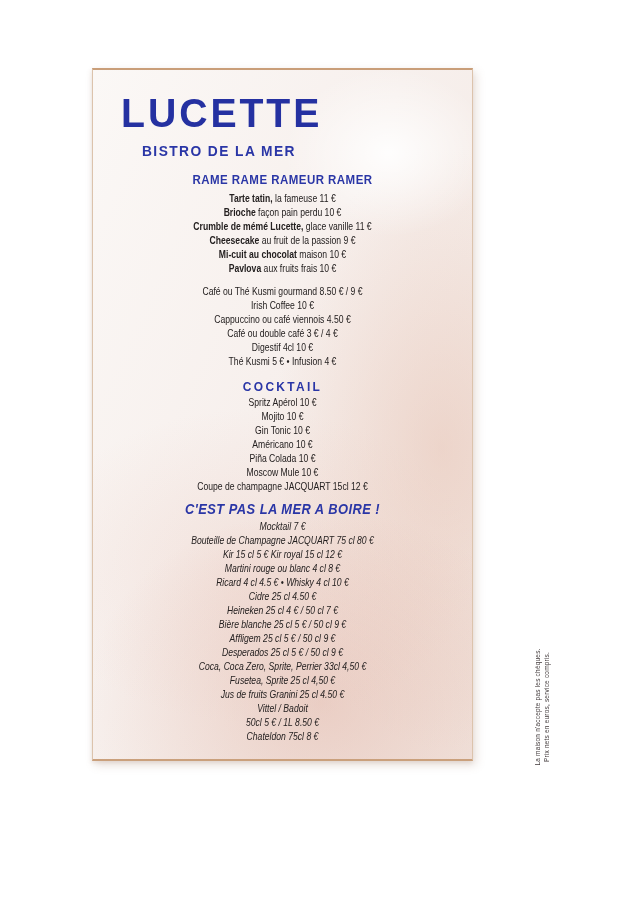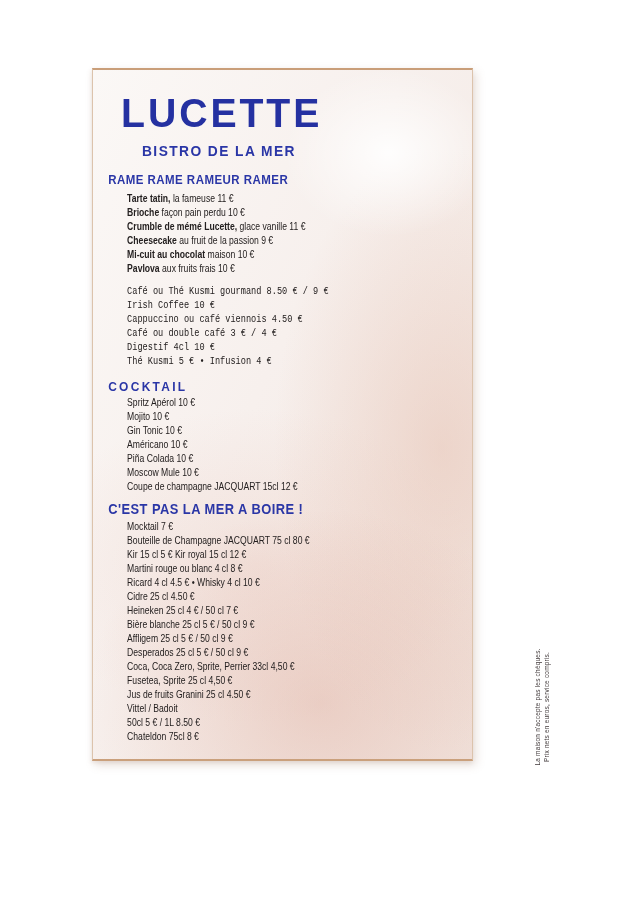--- a/index.html
+++ b/index.html
@@ -24,38 +24,38 @@
   }
   .brand{padding:22px 0 0 28px;}
   .title{
     font-size:40px;line-height:42px;font-weight:700;letter-spacing:3px;
     color:#2531a1;margin:0;transform:scaleX(0.98);transform-origin:0 50%;
   }
   .subtitle{
     margin:9px 0 0 21px;font-size:14.5px;font-weight:700;letter-spacing:1.5px;
     color:#2a36a6;transform:scaleX(0.95);transform-origin:0 50%;
   }
-  .sections{margin-top:14px;text-align:left;color:#201d1d;}
+  .sections{margin-top:14px;text-align:center;color:#201d1d;}
   .section-header{
     font-weight:700;transform:scaleX(0.92);transform-origin:50% 50%;
   }
   .hdr-blue-sm{color:#2a36a6;font-size:12.5px;line-height:15px;letter-spacing:0.5px;margin-bottom:3px;}
   .hdr-blue-stencil{color:#2a36a6;font-size:13px;line-height:14px;letter-spacing:2.5px;margin-bottom:1px;}
   .hdr-black-sm{color:#201d1d;font-size:10.5px;line-height:13px;letter-spacing:0.5px;}
   .hdr-blue-md{color:#2a36a6;font-size:14px;line-height:16px;letter-spacing:0.5px;margin-bottom:2px;}
   .menu-line{
     font-size:10.5px;line-height:14px;font-weight:500;color:#242020;
     transform:scaleX(0.82);transform-origin:50% 50%;white-space:nowrap;
   }
   .menu-line .bold{font-weight:700;}
   .sec-desserts{margin-top:0;}
-  .sec-cafes{margin-top:9px;font-family:Liberation Mono, monospace;}
+  .sec-cafes{margin-top:9px;}
   .sec-cocktail{margin-top:12px;}
   .sec-vins{margin-top:4px;}
-  .sec-mer{margin-top:8px;}
+  .sec-mer{margin-top:8px;font-style:italic;}
   .side-note{
     position:absolute;left:390px;top:622px;width:130px;height:30px;
     transform:rotate(-90deg);transform-origin:50% 50%;
     font-size:6.5px;line-height:9px;color:#40393a;text-align:center;letter-spacing:0.2px;
   }
 </style>
 </head>
 <body>
 
 <div class="card">

